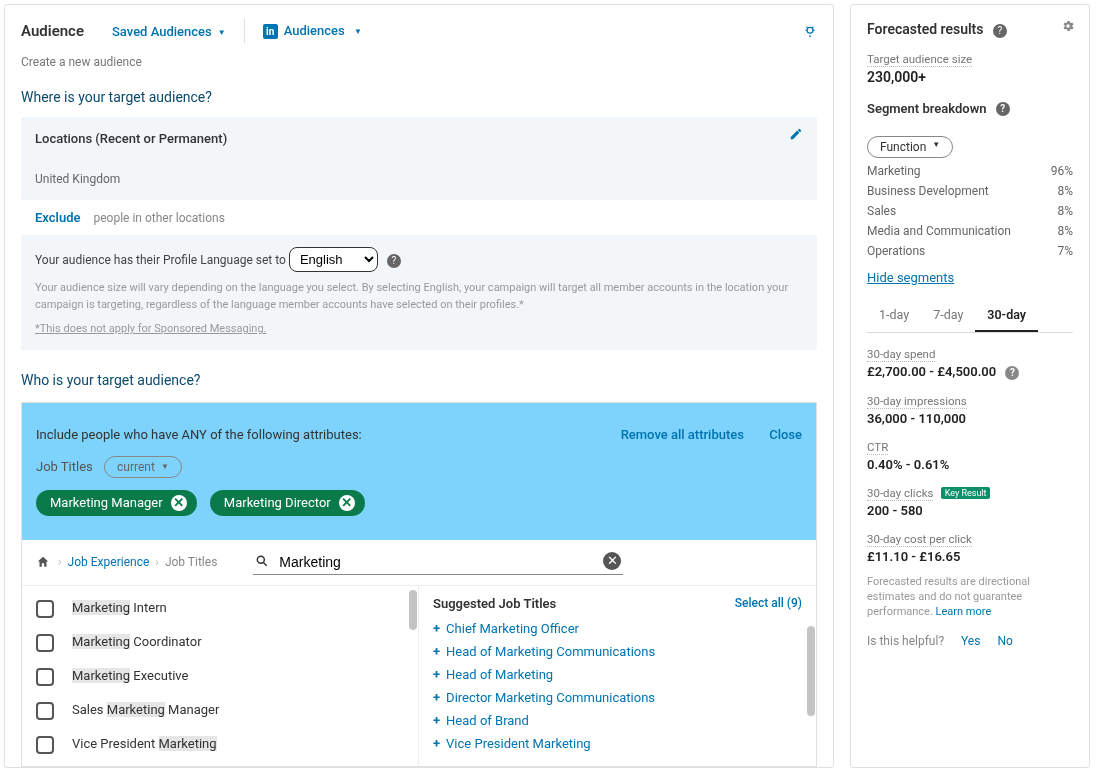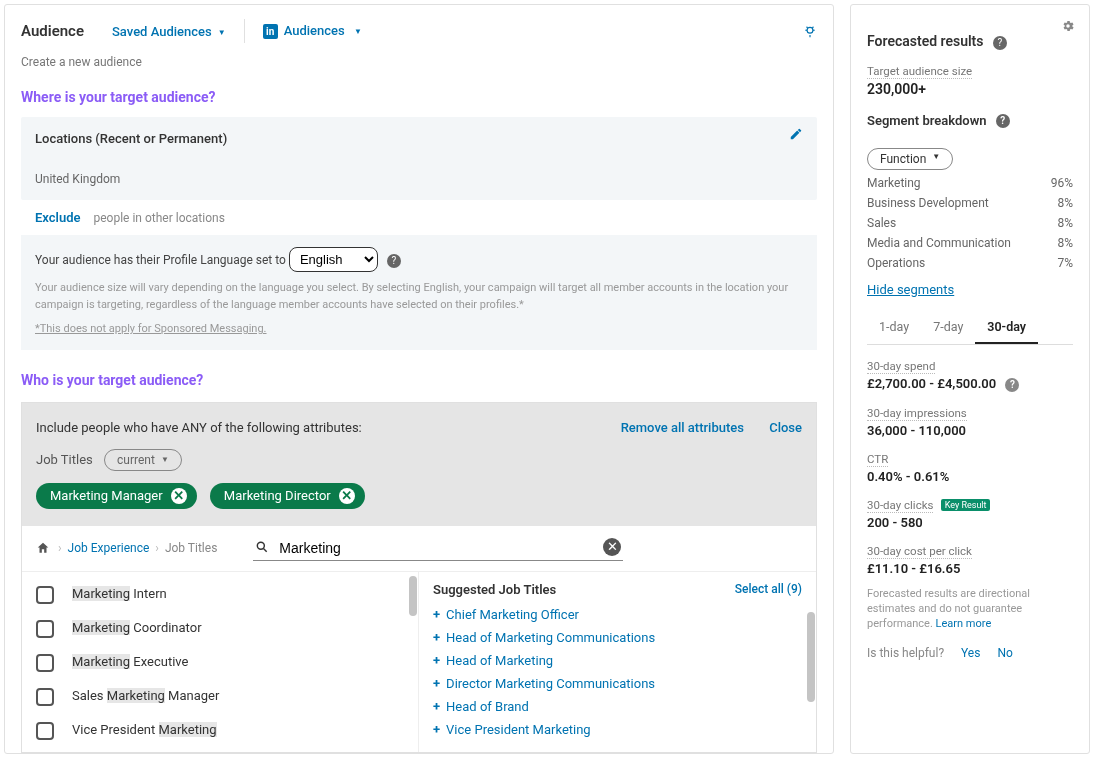--- a/index.html
+++ b/index.html
@@ -15,38 +15,38 @@
     border: 1px solid #e0e0e0;
     border-radius: 3px;
     padding: 0;
     margin: 4px;
   }
   .right {
     width: 240px;
     border: 1px solid #e0e0e0;
     border-radius: 3px;
     margin: 4px 4px 4px 12px;
-    padding: 28px 16px;
+    padding: 16px 16px;
     position: relative;
   }
   .header {
     display: flex;
     align-items: center;
     padding: 14px 16px 8px 16px;
   }
   .header h1 {
     font-size: 15px;
     font-weight: 600;
     margin-right: 28px;
   }
   .link-blue { color: #0073b1; font-size: 13px; cursor: pointer; font-weight: 500; }
   .caret::after { content: "▼"; font-size: 8px; margin-left: 6px; vertical-align: 1px; }
   .divider-v { display: inline-block; width: 1px; height: 24px; background: #e0e0e0; margin: 0 18px; vertical-align: middle; }
   .sub-link { color: #777; font-size: 12px; padding: 4px 16px 12px 16px; display:block; }
-  .main h2 { font-size: 14px; font-weight: 700; color: #8b5cf6; padding: 8px 16px; }
+  .main h2 { font-size: 14px; font-weight: 400; color: #0c4a6e; padding: 8px 16px; }
   .box {
     background: #f3f6f8;
     margin: 4px 16px 10px 16px;
     padding: 14px 14px;
     border-radius: 2px;
     position: relative;
   }
   .box .title { font-size: 13px; font-weight: 500; color: #333; margin-bottom: 6px; }
   .box .sub { font-size: 12px; color: #666; margin-top: 26px; }
   .pencil { position: absolute; top: 10px; right: 14px; color: #0073b1; }
@@ -59,22 +59,22 @@
     border: 1px solid #333; border-radius: 8px; padding: 3px 18px 3px 6px; font-size: 13px;
     background: #fff;
   }
   .help-circle { display: inline-block; width: 14px; height: 14px; border-radius: 50%; background: #666; color: #fff; font-size: 10px; text-align: center; line-height: 14px; margin-left: 6px; vertical-align: middle; }
   .small-gray { font-size: 11px; color: #999; line-height: 1.5; }
   .subbox {
     border: 1px solid #e0e0e0;
     margin: 6px 16px 0 16px;
   }
   .subbox-head {
-    background: #e5e5e5;
-    padding: 17px 14px;
+    background: #7dd3fc;
+    padding: 24px 14px;
     font-size: 13px;
   }
   .subbox-head .row1 { display: flex; justify-content: space-between; margin-bottom: 14px; }
   .pill-outline {
     border: 1px solid #888; border-radius: 14px; padding: 3px 12px; font-size: 12px; color:#666;
     display:inline-flex; align-items:center; cursor:pointer;
   }
   .tag {
     background: #0a7a4a; color: #fff; border-radius: 14px; padding: 5px 10px 5px 14px;
     font-size: 13px; display: inline-flex; align-items: center; margin-right: 10px;

